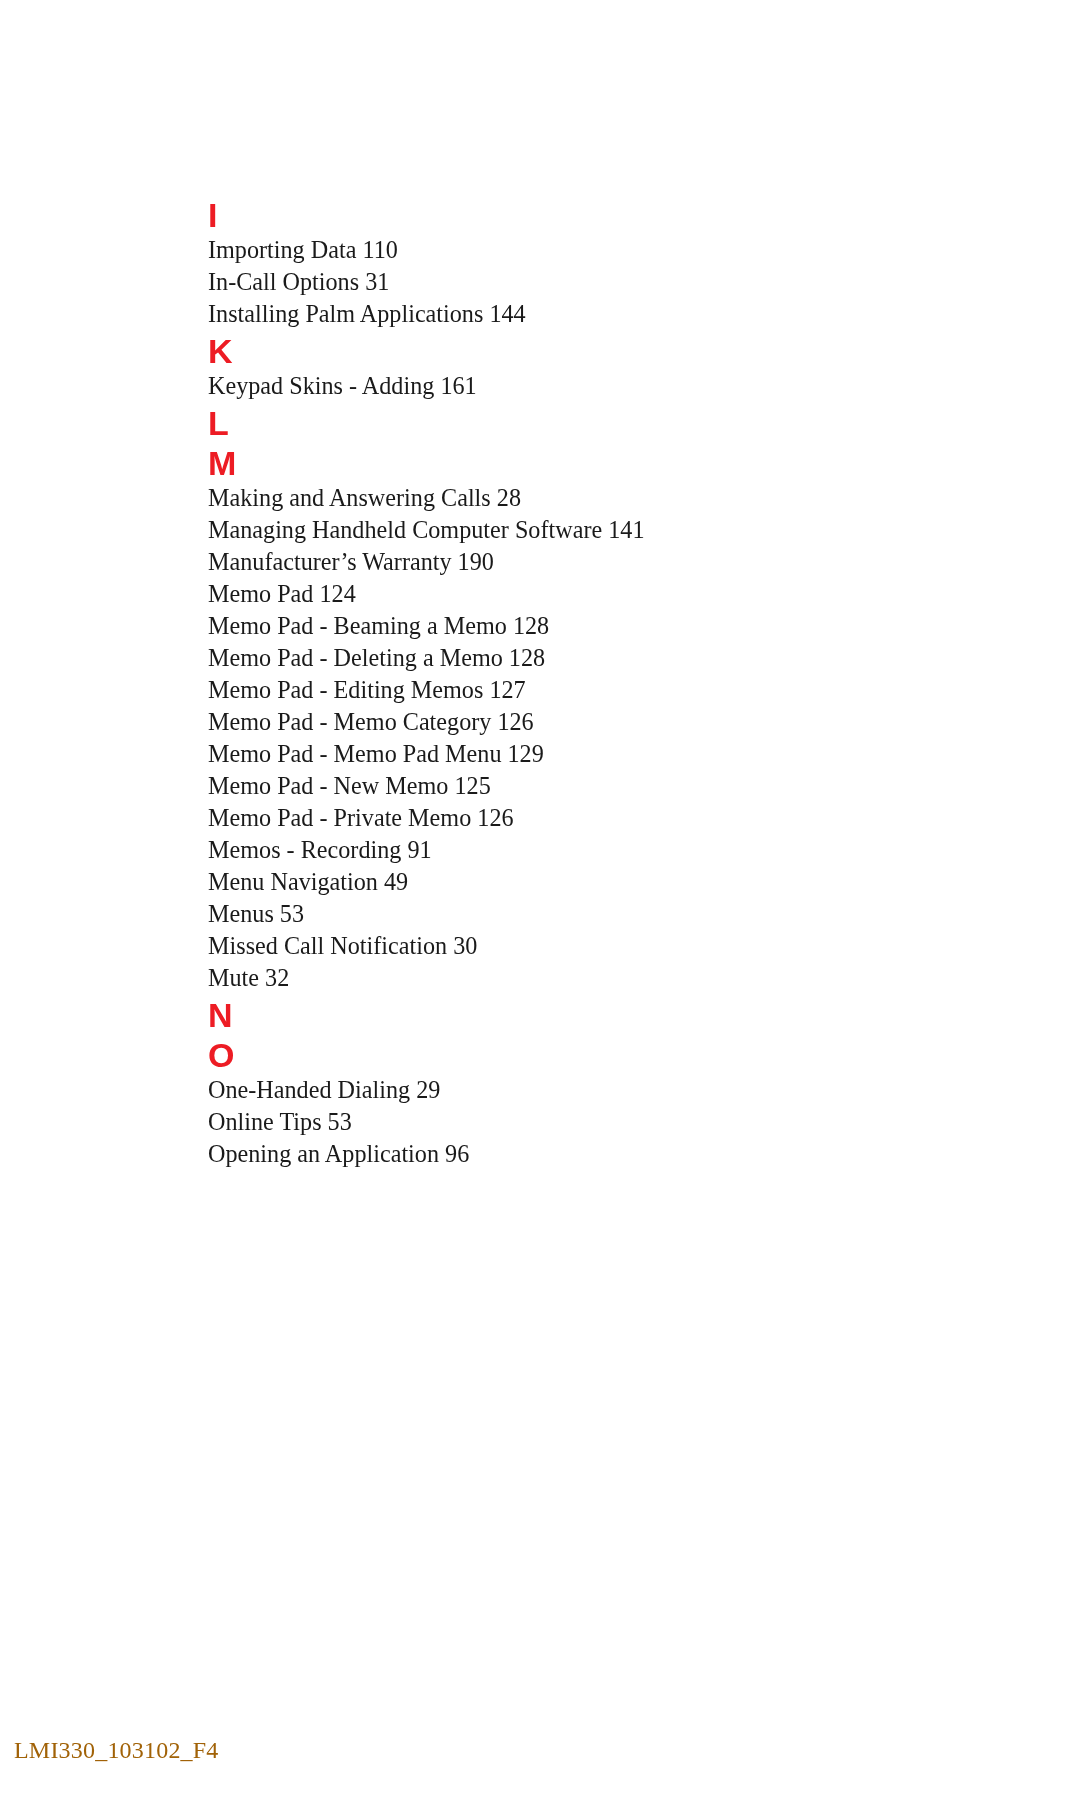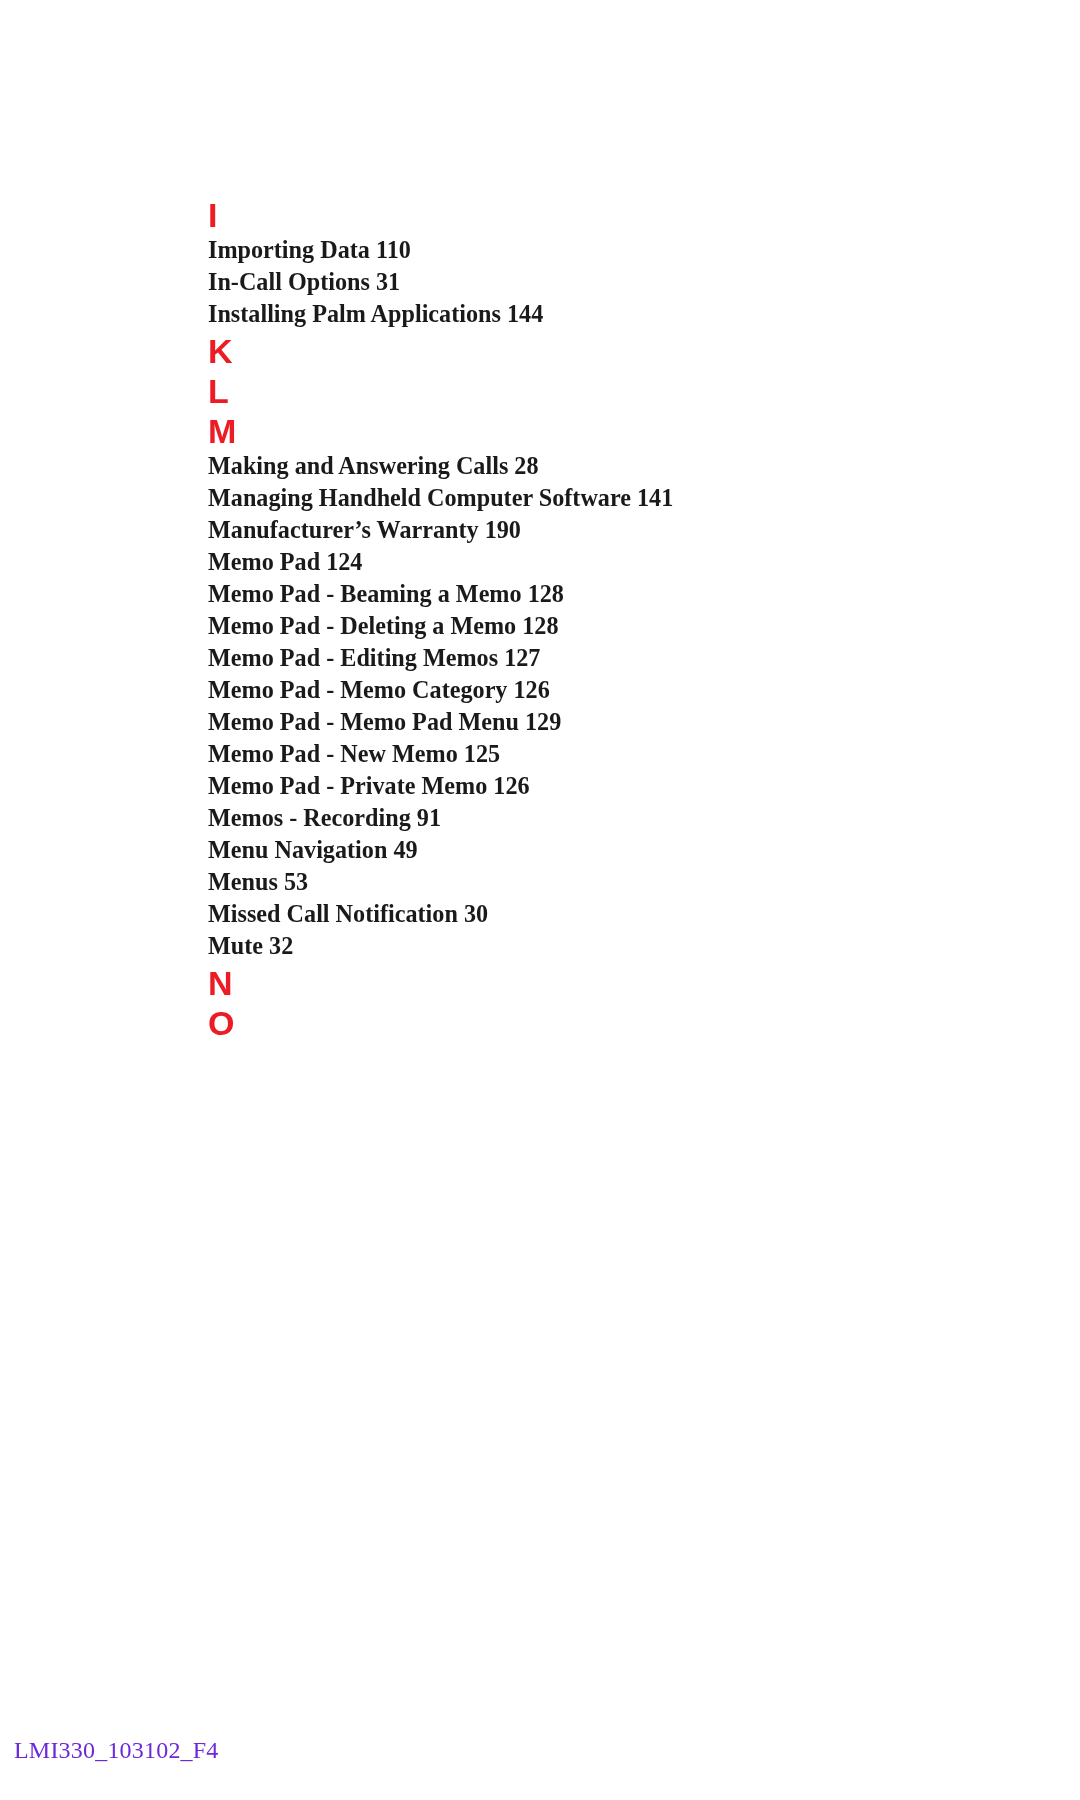--- a/index.html
+++ b/index.html
@@ -62,56 +62,58 @@
 
   .letter-group {
     margin: 0;
     padding: 0;
   }
 
   .entries-list {
     margin: 0;
     padding: 0;
     list-style: none;
-    font-weight: bold;
   }
 
   
   .letter-group + .letter-group .letter-heading {
     margin-top: 2px;
   }
 
   
   .footer {
     position: absolute;
     left: 14px;
     bottom: 36px;
     font-family: "Liberation Serif", "DejaVu Serif", serif;
     font-size: 24px;
     line-height: 28px;
-    color: #6d28d9;
+    color: #a16207;
     letter-spacing: 0.2px;
   }
 </style>
 </head>
 <body>
 
 <div class="page">
 
   <div class="index-body">
       <div class="letter-group">
         <div class="letter-heading first">I</div>
         <ul class="entries-list">
           <li class="entry">Importing Data 110</li>
           <li class="entry">In-Call Options 31</li>
           <li class="entry">Installing Palm Applications 144</li>
         </ul>
       </div>
       <div class="letter-group">
         <div class="letter-heading">K</div>
+        <ul class="entries-list">
+          <li class="entry">Keypad Skins - Adding 161</li>
+        </ul>
       </div>
       <div class="letter-group">
         <div class="letter-heading">L</div>
       </div>
       <div class="letter-group">
         <div class="letter-heading">M</div>
         <ul class="entries-list">
           <li class="entry">Making and Answering Calls 28</li>
           <li class="entry">Managing Handheld Computer Software 141</li>
           <li class="entry">Manufacturer’s Warranty 190</li>
@@ -128,18 +130,23 @@
           <li class="entry">Menus 53</li>
           <li class="entry">Missed Call Notification 30</li>
           <li class="entry">Mute 32</li>
         </ul>
       </div>
       <div class="letter-group">
         <div class="letter-heading">N</div>
       </div>
       <div class="letter-group">
         <div class="letter-heading">O</div>
+        <ul class="entries-list">
+          <li class="entry">One-Handed Dialing 29</li>
+          <li class="entry">Online Tips 53</li>
+          <li class="entry">Opening an Application 96</li>
+        </ul>
       </div>
     </div>
 
   <div class="footer">LMI330_103102_F4</div>
 
 </div>
 
 </body></html>

